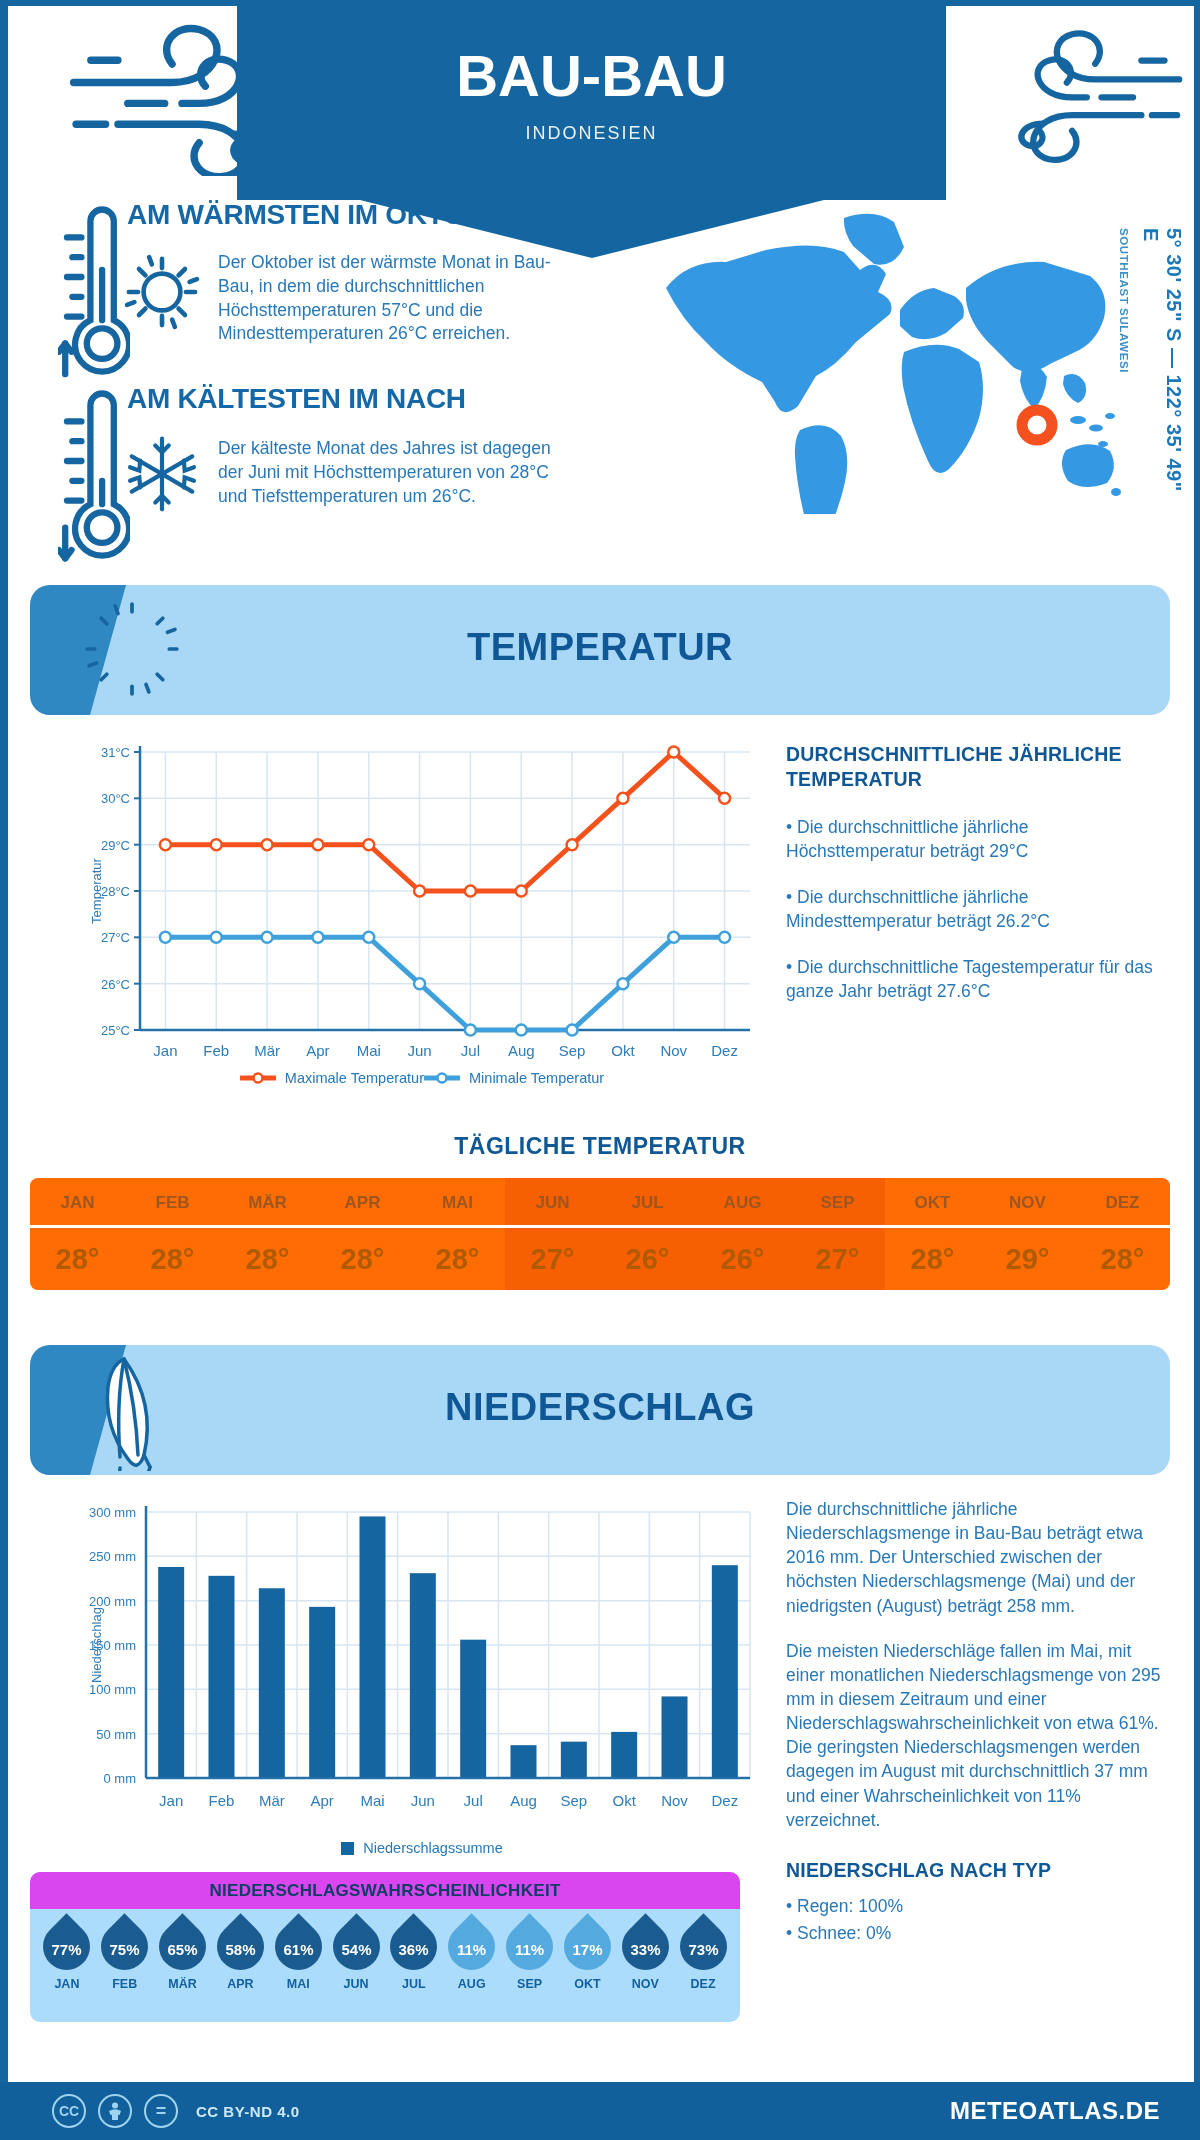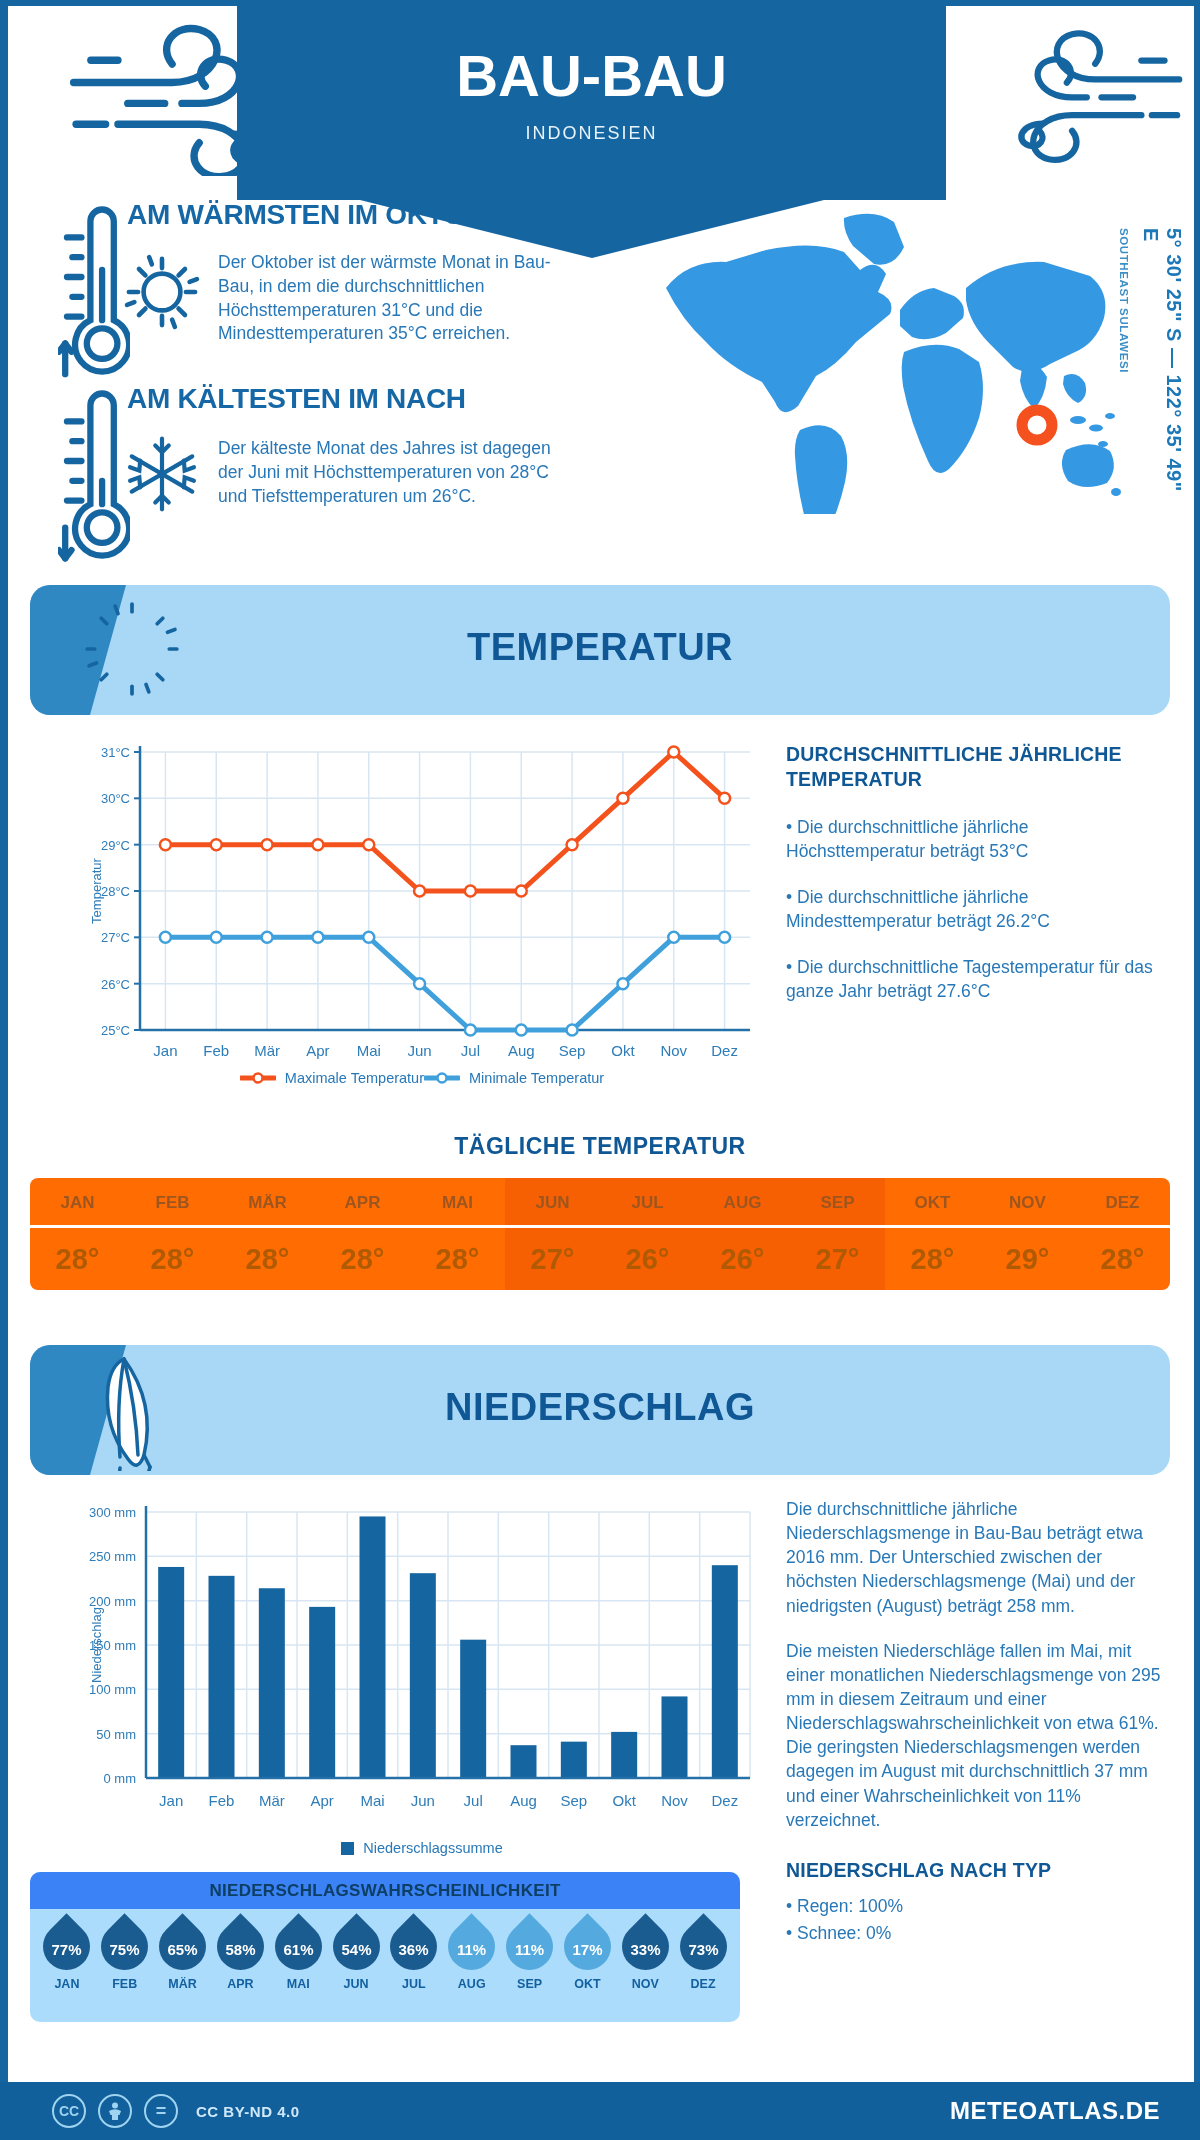--- a/index.html
+++ b/index.html
@@ -55,21 +55,21 @@
   .daily-heading { position:absolute; width:100%; text-align:center; top:1133px; color:#0f5795; font-size:23px; font-weight:800; letter-spacing:0.5px; }
   .temp-table { position:absolute; left:30px; top:1178px; width:1140px; height:112px; display:grid;
     grid-template-columns:repeat(12,1fr); border-radius:8px; overflow:hidden; }
   .temp-table .col { background:#ff6c02; text-align:center; }
   .temp-table .col.mid { background:#f66002; }
   .temp-table .mon { display:block; font-size:17px; font-weight:700; color:#9d561f; padding:15px 0 12px 0; border-bottom:3px solid #fff; }
   .temp-table .val { display:block; font-size:29px; font-weight:700; color:#b05a03; padding-top:15px; }
 
   
   .prob-card { position:absolute; left:30px; top:1872px; width:710px; height:150px; background:#abdcfb; border-radius:10px; overflow:hidden; }
-  .prob-card .head { height:37px; background:#3b82f6; color:#0d3e63; font-weight:800; font-size:17px;
+  .prob-card .head { height:37px; background:#d946ef; color:#0d3e63; font-weight:800; font-size:17px;
     display:flex; align-items:center; justify-content:center; letter-spacing:0.3px; }
   .drops { display:grid; grid-template-columns:repeat(12,1fr); padding:8px 8px 0 8px; }
   .dropcell { text-align:center; }
   .drop { position:relative; width:47px; height:47px; margin:6px auto 0 auto; background:#1a5c90;
     border-radius:0 50% 50% 50%; transform:rotate(45deg); }
   .drop.light { background:#54aadf; }
   .drop span { position:absolute; inset:0; display:flex; align-items:center; justify-content:center;
     transform:rotate(-45deg); color:#fff; font-size:15px; font-weight:700; padding-top:6px; }
   .dropmon { display:block; margin-top:7px; font-size:12.5px; font-weight:700; color:#1360a0; }
 
@@ -136,21 +136,21 @@
       <path d="M76,50 h10"></path>
     <path d="M25,25 l7,7"></path>
       <path d="M68,68 l7,7"></path>
       <path d="M25,75 l7,-7"></path>
       <path d="M68,32 l7,-7"></path>
     <path d="M36,12 l3,8"></path>
       <path d="M61,80 l3,8"></path>
       <path d="M12,64 l8,-3"></path>
       <path d="M80,39 l8,-3"></path>
   </svg>
-  <div class="block-text" style="left:218px;top:251px;width:340px;">Der Oktober ist der wärmste Monat in Bau-Bau, in dem die durchschnittlichen Höchsttemperaturen 31°C und die Mindesttemperaturen 35°C erreichen.</div>
+  <div class="block-text" style="left:218px;top:251px;width:340px;">Der Oktober ist der wärmste Monat in Bau-Bau, in dem die durchschnittlichen Höchsttemperaturen 57°C und die Mindesttemperaturen 26°C erreichen.</div>
 
   <svg class="abs" style="left:58px;top:390px;" width="72" height="178" viewBox="0 0 80 196" fill="none" stroke="#1565a0" stroke-width="7" stroke-linecap="round">
     <path d="M36,16 a13,13 0 0 1 26,0 V126 a30,30 0 1 1 -26,0 Z"></path>
     <circle cx="49" cy="152" r="17"></circle>
     <path d="M49,126 V100"></path>
     <path d="M10,34 h16"></path>
       <path d="M16,56 h10"></path>
       <path d="M10,78 h16"></path>
       <path d="M16,100 h10"></path>
       <path d="M10,122 h16"></path>
@@ -306,21 +306,21 @@
           <line x1="1" y1="6" x2="35" y2="6" stroke="#3fa0dc" stroke-width="5" stroke-linecap="round"></line>
           <circle cx="18" cy="6" r="4.5" fill="#fff" stroke="#3fa0dc" stroke-width="2.5"></circle>
         </svg>
         <span>Minimale Temperatur</span>
       </div>
     </div>
 
   <div class="panel" style="top:742px;">
     <h3>DURCHSCHNITTLICHE JÄHRLICHE TEMPERATUR</h3>
     <div id="tempBullets">
-        <p class="bullet">• Die durchschnittliche jährliche Höchsttemperatur beträgt 53°C</p>
+        <p class="bullet">• Die durchschnittliche jährliche Höchsttemperatur beträgt 29°C</p>
         <p class="bullet">• Die durchschnittliche jährliche Mindesttemperatur beträgt 26.2°C</p>
         <p class="bullet">• Die durchschnittliche Tagestemperatur für das ganze Jahr beträgt 27.6°C</p>
       </div>
   </div>
 
   <div class="daily-heading">TÄGLICHE TEMPERATUR</div>
   <div id="tempTable" class="temp-table">
       <div class="col">
         <span class="mon">JAN</span>
         <span class="val">28°</span>

